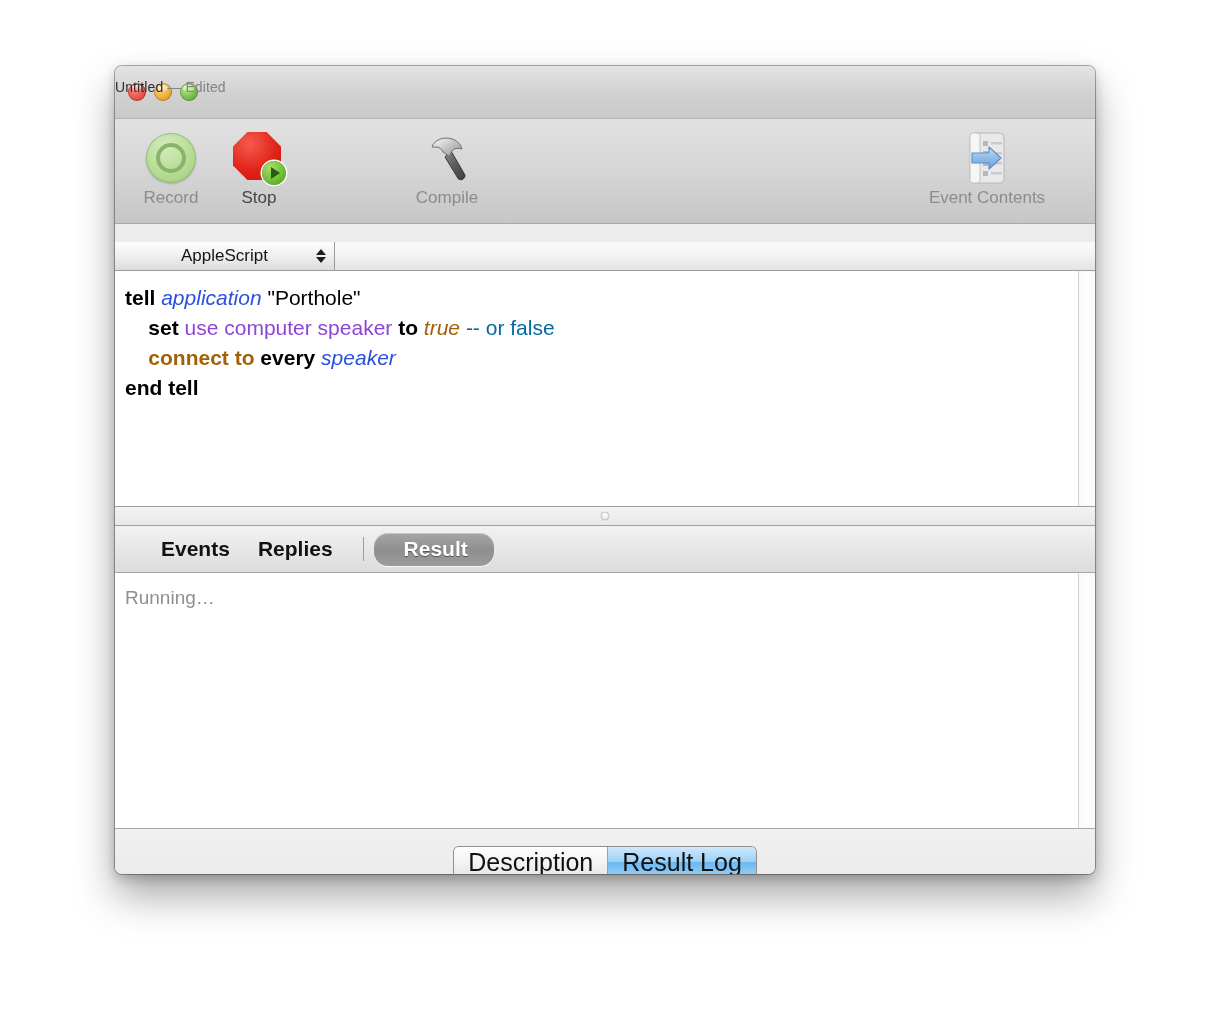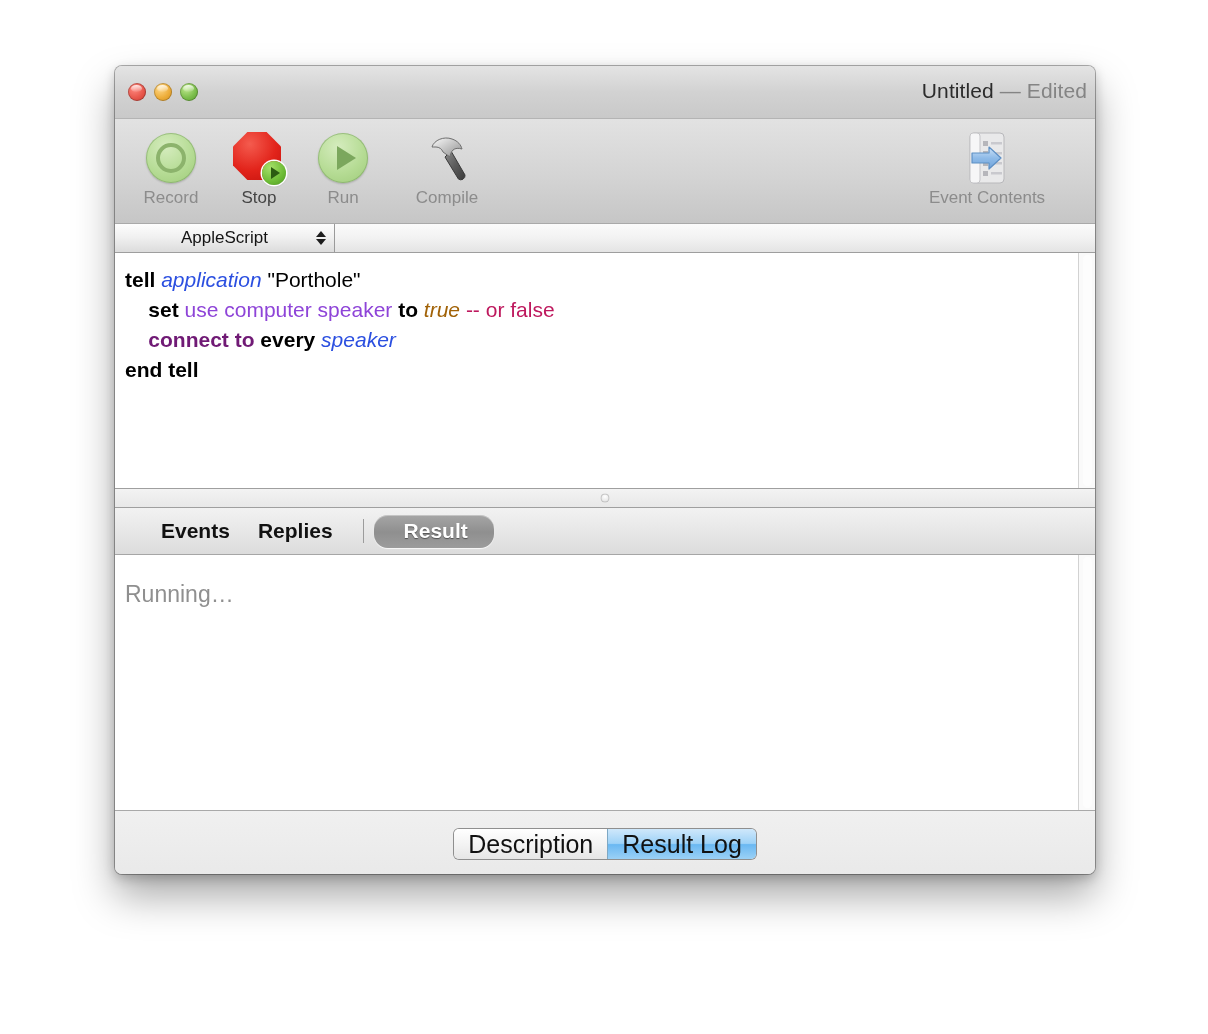--- a/index.html
+++ b/index.html
@@ -54,23 +54,23 @@
     width: 11px; height: 7px;
     border-radius: 50%;
     background: linear-gradient(to bottom, rgba(255,255,255,0.85), rgba(255,255,255,0.05));
   }
   .light.close  { background: radial-gradient(circle at 35% 30%, #ff8a80 0%, #e8584d 55%, #c9382f 100%); box-shadow: inset 0 0 0 1px rgba(0,0,0,0.24); }
   .light.min    { background: radial-gradient(circle at 35% 30%, #ffd98a 0%, #edad3a 55%, #cf8d1c 100%); box-shadow: inset 0 0 0 1px rgba(0,0,0,0.22); }
   .light.max    { background: radial-gradient(circle at 35% 30%, #c0e98f 0%, #7cbe4c 55%, #589a2d 100%); box-shadow: inset 0 0 0 1px rgba(0,0,0,0.22); }
 
   .window-title {
     position: absolute;
-    left: 0; right: 8px; top: 13px;
-    text-align: right;
-    font-size: 21px;
+    left: 0; right: 0; top: 13px;
+    text-align: left;
+    font-size: 14px;
     color: #2c2c2c;
     letter-spacing: 0.1px;
   }
   .window-title .dim { color: #848484; }
 
   
   .toolbar {
     position: relative;
     height: 104px;
     background: linear-gradient(to bottom, #e2e2e2 0%, #d4d4d4 55%, #c6c6c6 100%);
@@ -155,20 +155,21 @@
   
   .ico-bundle { width: 62px; height: 58px; }
 
   
   .navbar {
     position: relative;
     height: 28px;
     background: linear-gradient(to bottom, #fdfdfd 0%, #ededed 48%, #dedede 100%);
     border-bottom: 1px solid #9e9e9e;
     display: flex;
+    margin-top: 18px;
   }
   .popup {
     position: relative;
     height: 28px;
     border-right: 1px solid #9a9a9a;
     background: linear-gradient(to bottom, #fdfdfd 0%, #f0f0f0 48%, #dcdcdc 100%);
     display: flex;
     align-items: center;
     justify-content: center;
     font-size: 17px;
@@ -209,22 +210,22 @@
     font-size: 21px;
     line-height: 30px;
     color: #000;
     white-space: pre;
   }
   .kw     { font-weight: bold; color: #000; }
   .cls    { font-style: italic; color: #2b4fe0; }
   .str    { color: #000; }
   .prop   { color: #8e44d8; }
   .val    { font-style: italic; color: #a16207; }
-  .cmt    { color: #be185d; }
-  .cmd    { font-weight: bold; color: #701a75; }
+  .cmt    { color: #0369a1; }
+  .cmd    { font-weight: bold; color: #a16207; }
 
   
   .vtrack {
     position: absolute;
     top: 0; right: 0;
     width: 16px; height: 100%;
     background: #fafafa;
     border-left: 1px solid #d2d2d2;
   }
   .vtrack i {
@@ -287,23 +288,22 @@
 
   
   .result {
     position: relative;
     height: 255px;
     background: #ffffff;
     overflow: hidden;
   }
   .result-text {
     padding: 14px 0 0 10px;
-    font-size: 23px;
+    font-size: 19px;
     color: #8f8f8f;
-    margin-top: 12px;
   }
 
   
   .bottombar {
     position: relative;
     height: 66px;
     background: linear-gradient(to bottom, #f0f0f0 0%, #e9e9e9 100%);
     border-top: 1px solid #a9a9a9;
     display: flex;
     align-items: center;
@@ -360,26 +360,20 @@
     <div class="tb-item" style="left:96px;">
       <div class="tb-icon">
         <div class="ico-stop">
           <div class="oct"></div>
           <div class="badge"></div>
         </div>
       </div>
       <div class="tb-label enabled">Stop</div>
     </div>
 
-    <div class="tb-item" style="left:180px;">
-      <div class="tb-icon">
-        <div class="ico-run"></div>
-      </div>
-      <div class="tb-label">Run</div>
-    </div>
 
     <div class="tb-item" style="left:272px; width:120px;">
       <div class="tb-icon">
         <svg class="ico-hammer" viewBox="0 0 54 54" aria-hidden="true">
           <defs>
             <linearGradient id="hd" x1="0" y1="0" x2="1" y2="1">
               <stop offset="0" stop-color="#fafafa"></stop>
               <stop offset="0.45" stop-color="#c9c9c9"></stop>
               <stop offset="1" stop-color="#8e8e8e"></stop>
             </linearGradient>

